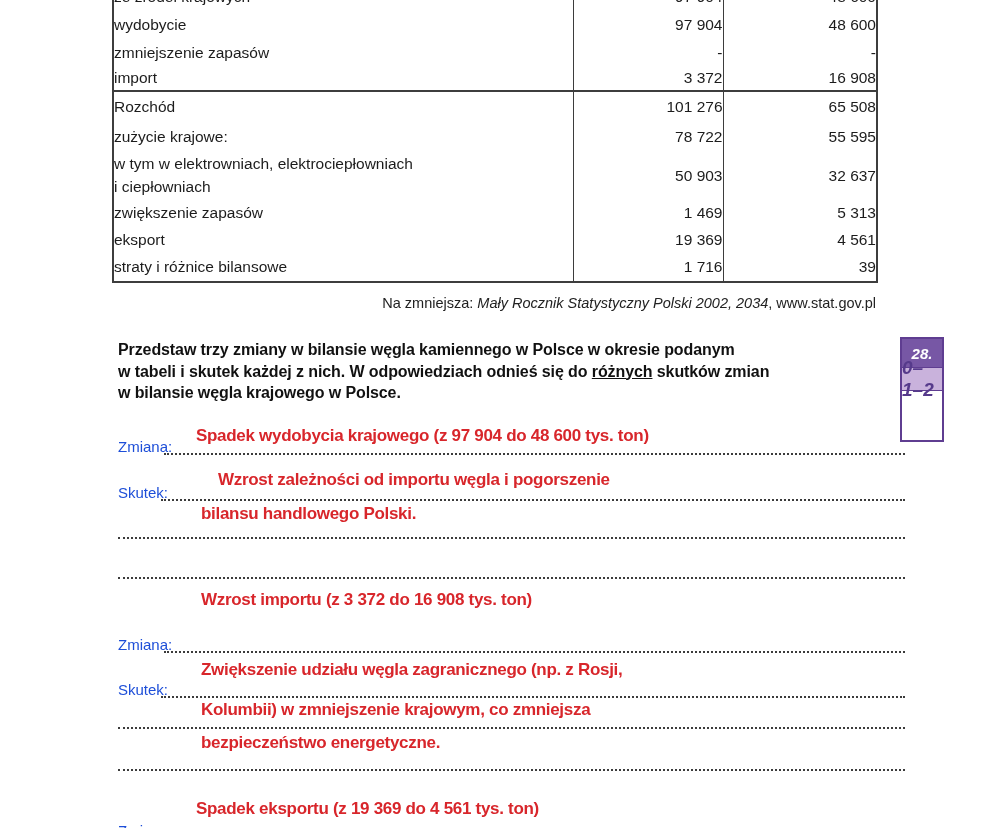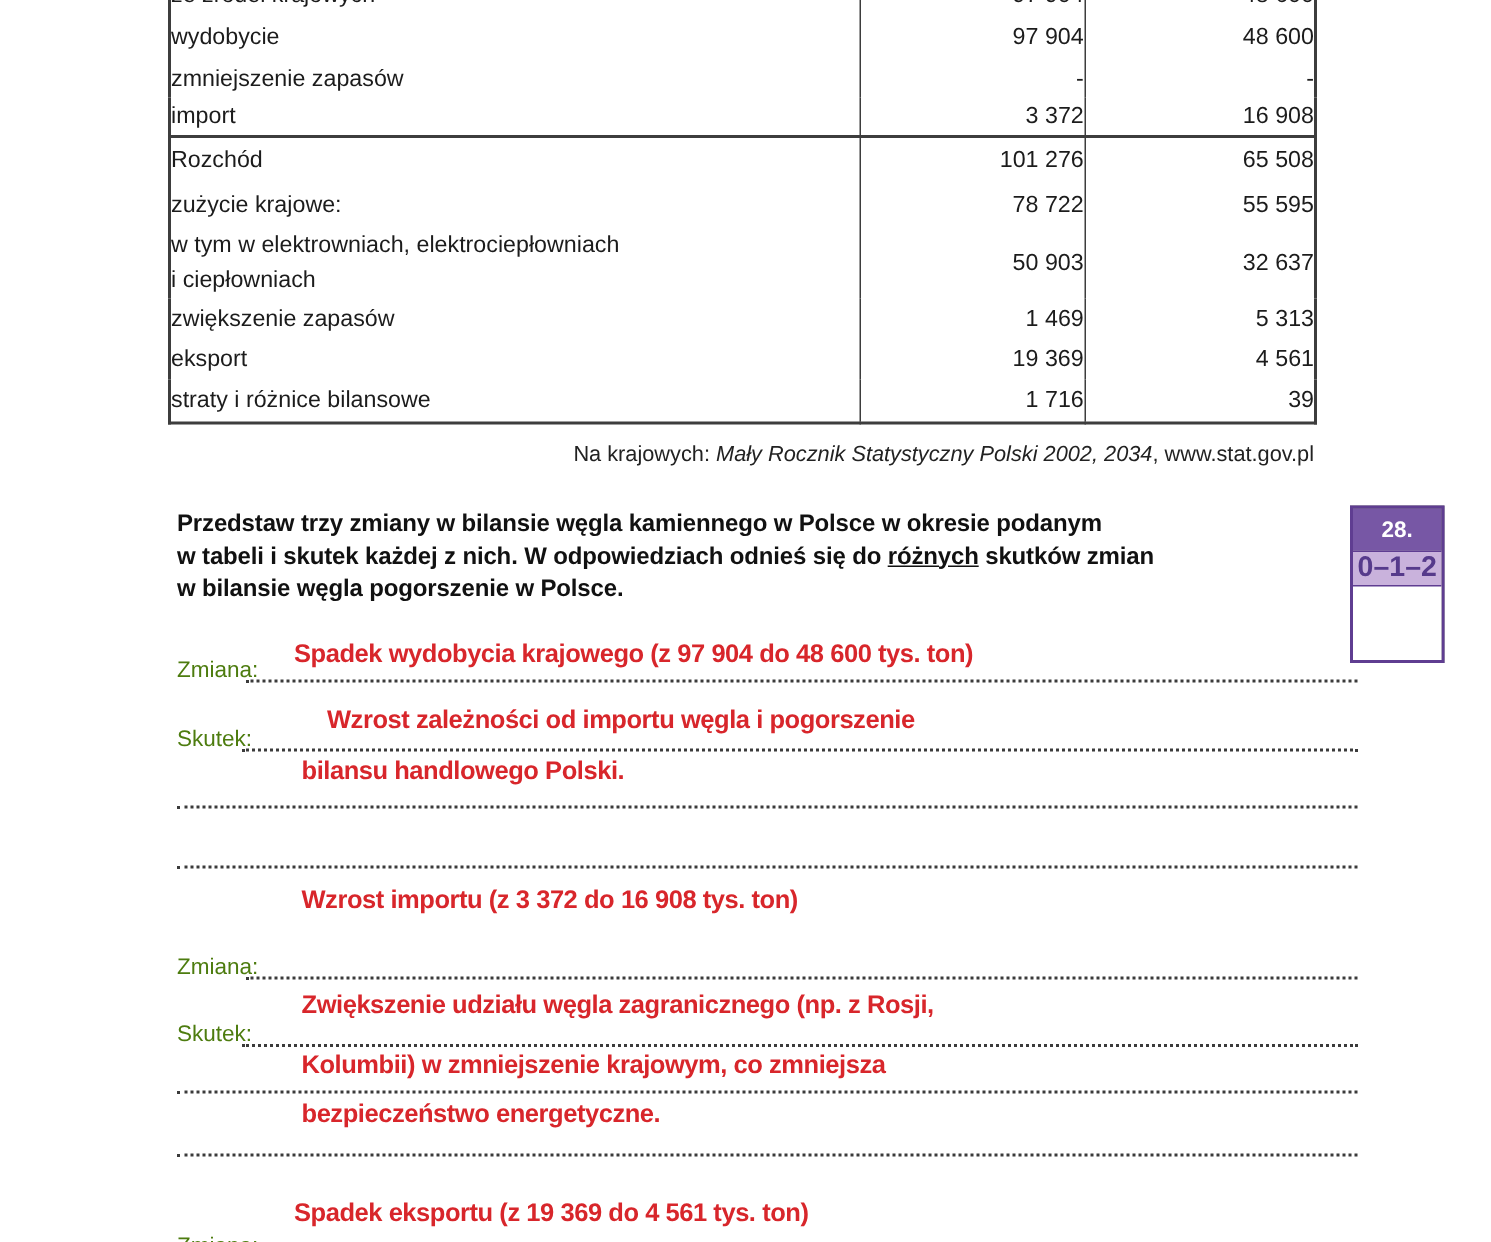--- a/index.html
+++ b/index.html
@@ -32,33 +32,33 @@
     color:#222; white-space:nowrap; }
   .source-line .it { font-style:italic; }
 
   
   .task { position:absolute; left:118px; top:339px; width:762px;
     font-weight:bold; font-size:16px; line-height:21.5px; color:#111;
     letter-spacing:-0.1px; }
   .task .u { text-decoration:underline; }
 
   
-  .points-box { position:absolute; left:900px; top:337px; width:63px;
-    border:2px solid #5f3d91; background:#737373; }
+  .points-box { position:absolute; left:900px; top:337px; width:44px;
+    border:2px solid #5f3d91; background:#737373;font-style:italic; }
   .points-box .num { height:28px; background:#7757a5; color:#fff;
     font-weight:bold; font-size:15px; display:flex; align-items:center;
     justify-content:center; }
   .points-box .scale { height:23px; background:#c9b2dc; color:#563a8b;
     font-weight:bold; font-size:19px; display:flex; align-items:center;
     justify-content:center; border-top:1.5px solid #5f3d91; }
   .points-box .empty { height:50px; background:#fff;
     border-top:1.5px solid #5f3d91; }
 
   
-  .ans-label { position:absolute; font-size:15px; color:#4d7c0f; }
+  .ans-label { position:absolute; font-size:15px; color:#1d4ed8; }
   .dotline { position:absolute; height:0; border-top:2px dotted #3b3b3b; }
   .red { position:absolute; color:#d8262b; font-weight:bold; font-size:17px;
     letter-spacing:-0.3px; white-space:nowrap; }
 </style>
 </head>
 <body>
 
 <div class="page">
 
   <div class="stat-table-wrap">
@@ -120,27 +120,27 @@
         <tr class="h29">
           <td class="lbl i2">straty i różnice bilansowe</td>
           <td class="num">1 716</td>
           <td class="num">39</td>
         </tr>
       </tbody>
     </table>
   </div>
 
   <div class="source-line">
-    <span>Na krajowych: </span><span class="it">Mały Rocznik Statystyczny Polski 2002, 2034</span><span>, www.stat.gov.pl</span>
+    <span>Na zmniejsza: </span><span class="it">Mały Rocznik Statystyczny Polski 2002, 2034</span><span>, www.stat.gov.pl</span>
   </div>
 
   <div class="task">
     <span>Przedstaw trzy zmiany w bilansie węgla kamiennego w Polsce w okresie podanym</span><br>
     <span>w tabeli i skutek każdej z nich. W odpowiedziach odnieś się do </span><span class="u">różnych</span><span> skutków zmian</span><br>
-    <span>w bilansie węgla pogorszenie w Polsce.</span>
+    <span>w bilansie węgla krajowego w Polsce.</span>
   </div>
 
   <div class="points-box">
     <div class="num">28.</div>
     <div class="scale">0–1–2</div>
     <div class="empty"></div>
   </div>
 
   <div class="red" style="left:196px; top:426px;">Spadek wydobycia krajowego (z 97 904 do 48 600 tys. ton)</div>
   <div class="ans-label" style="left:118px; top:438px;">Zmiana:</div>

